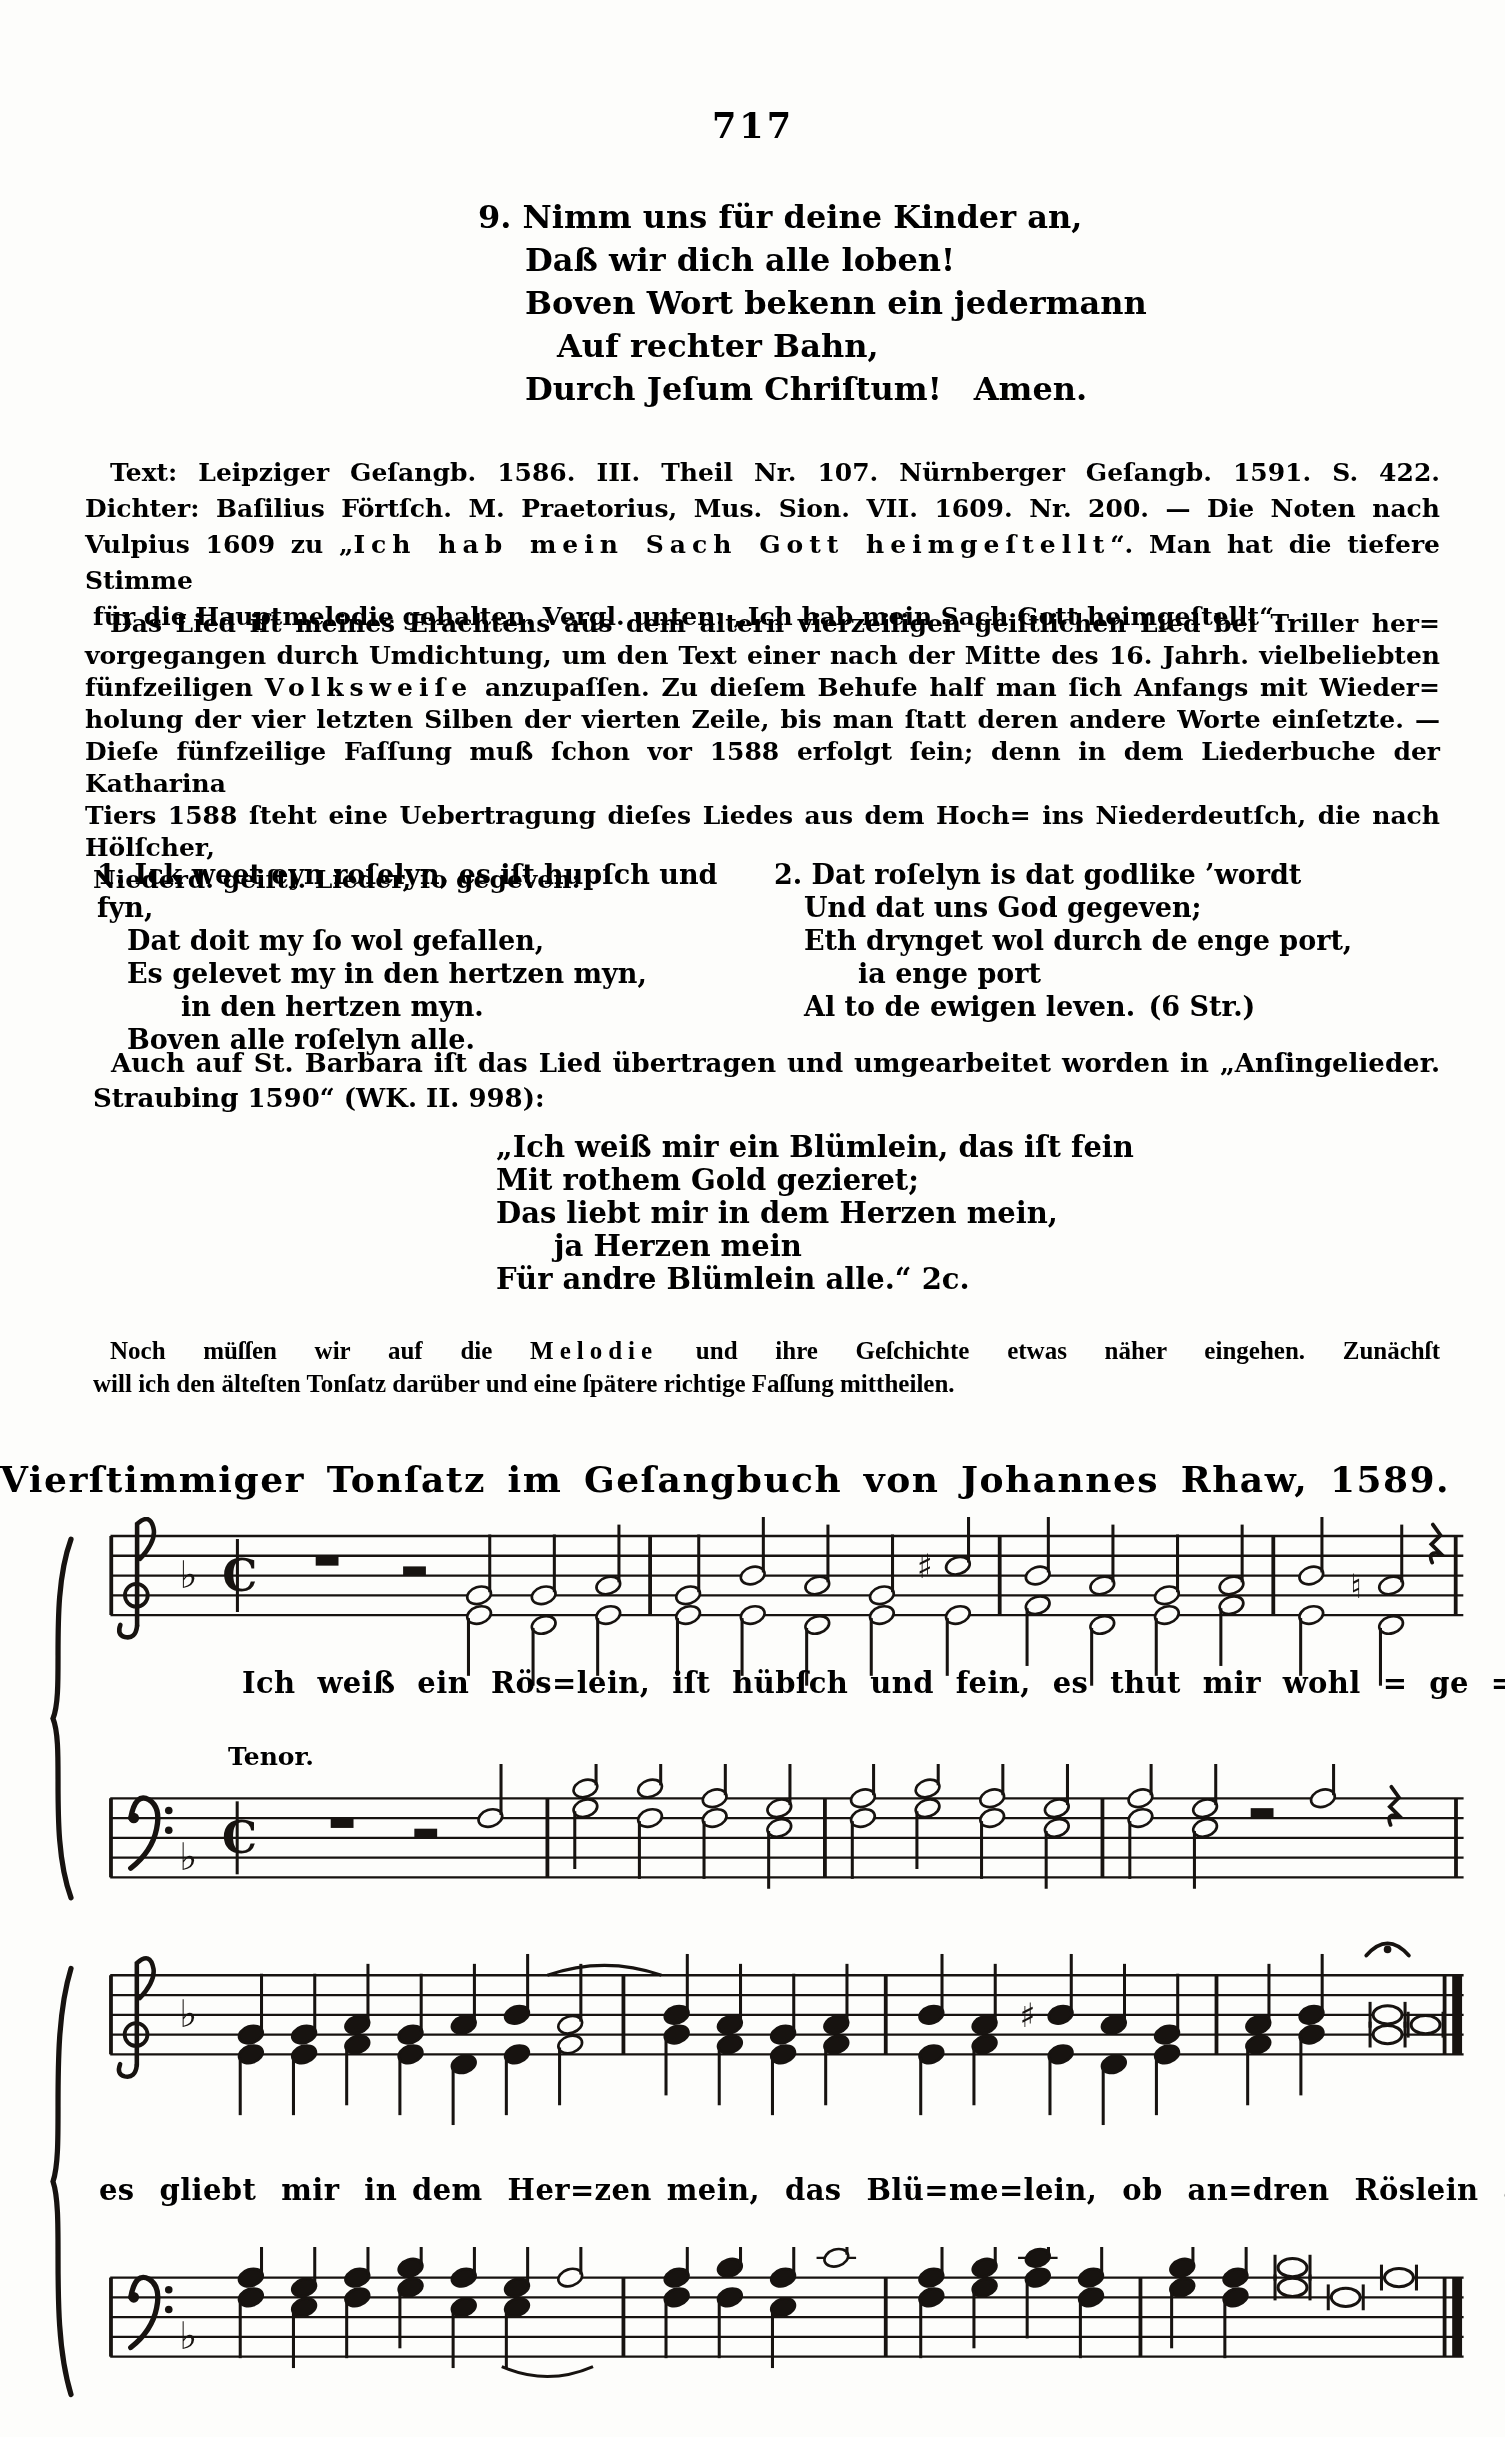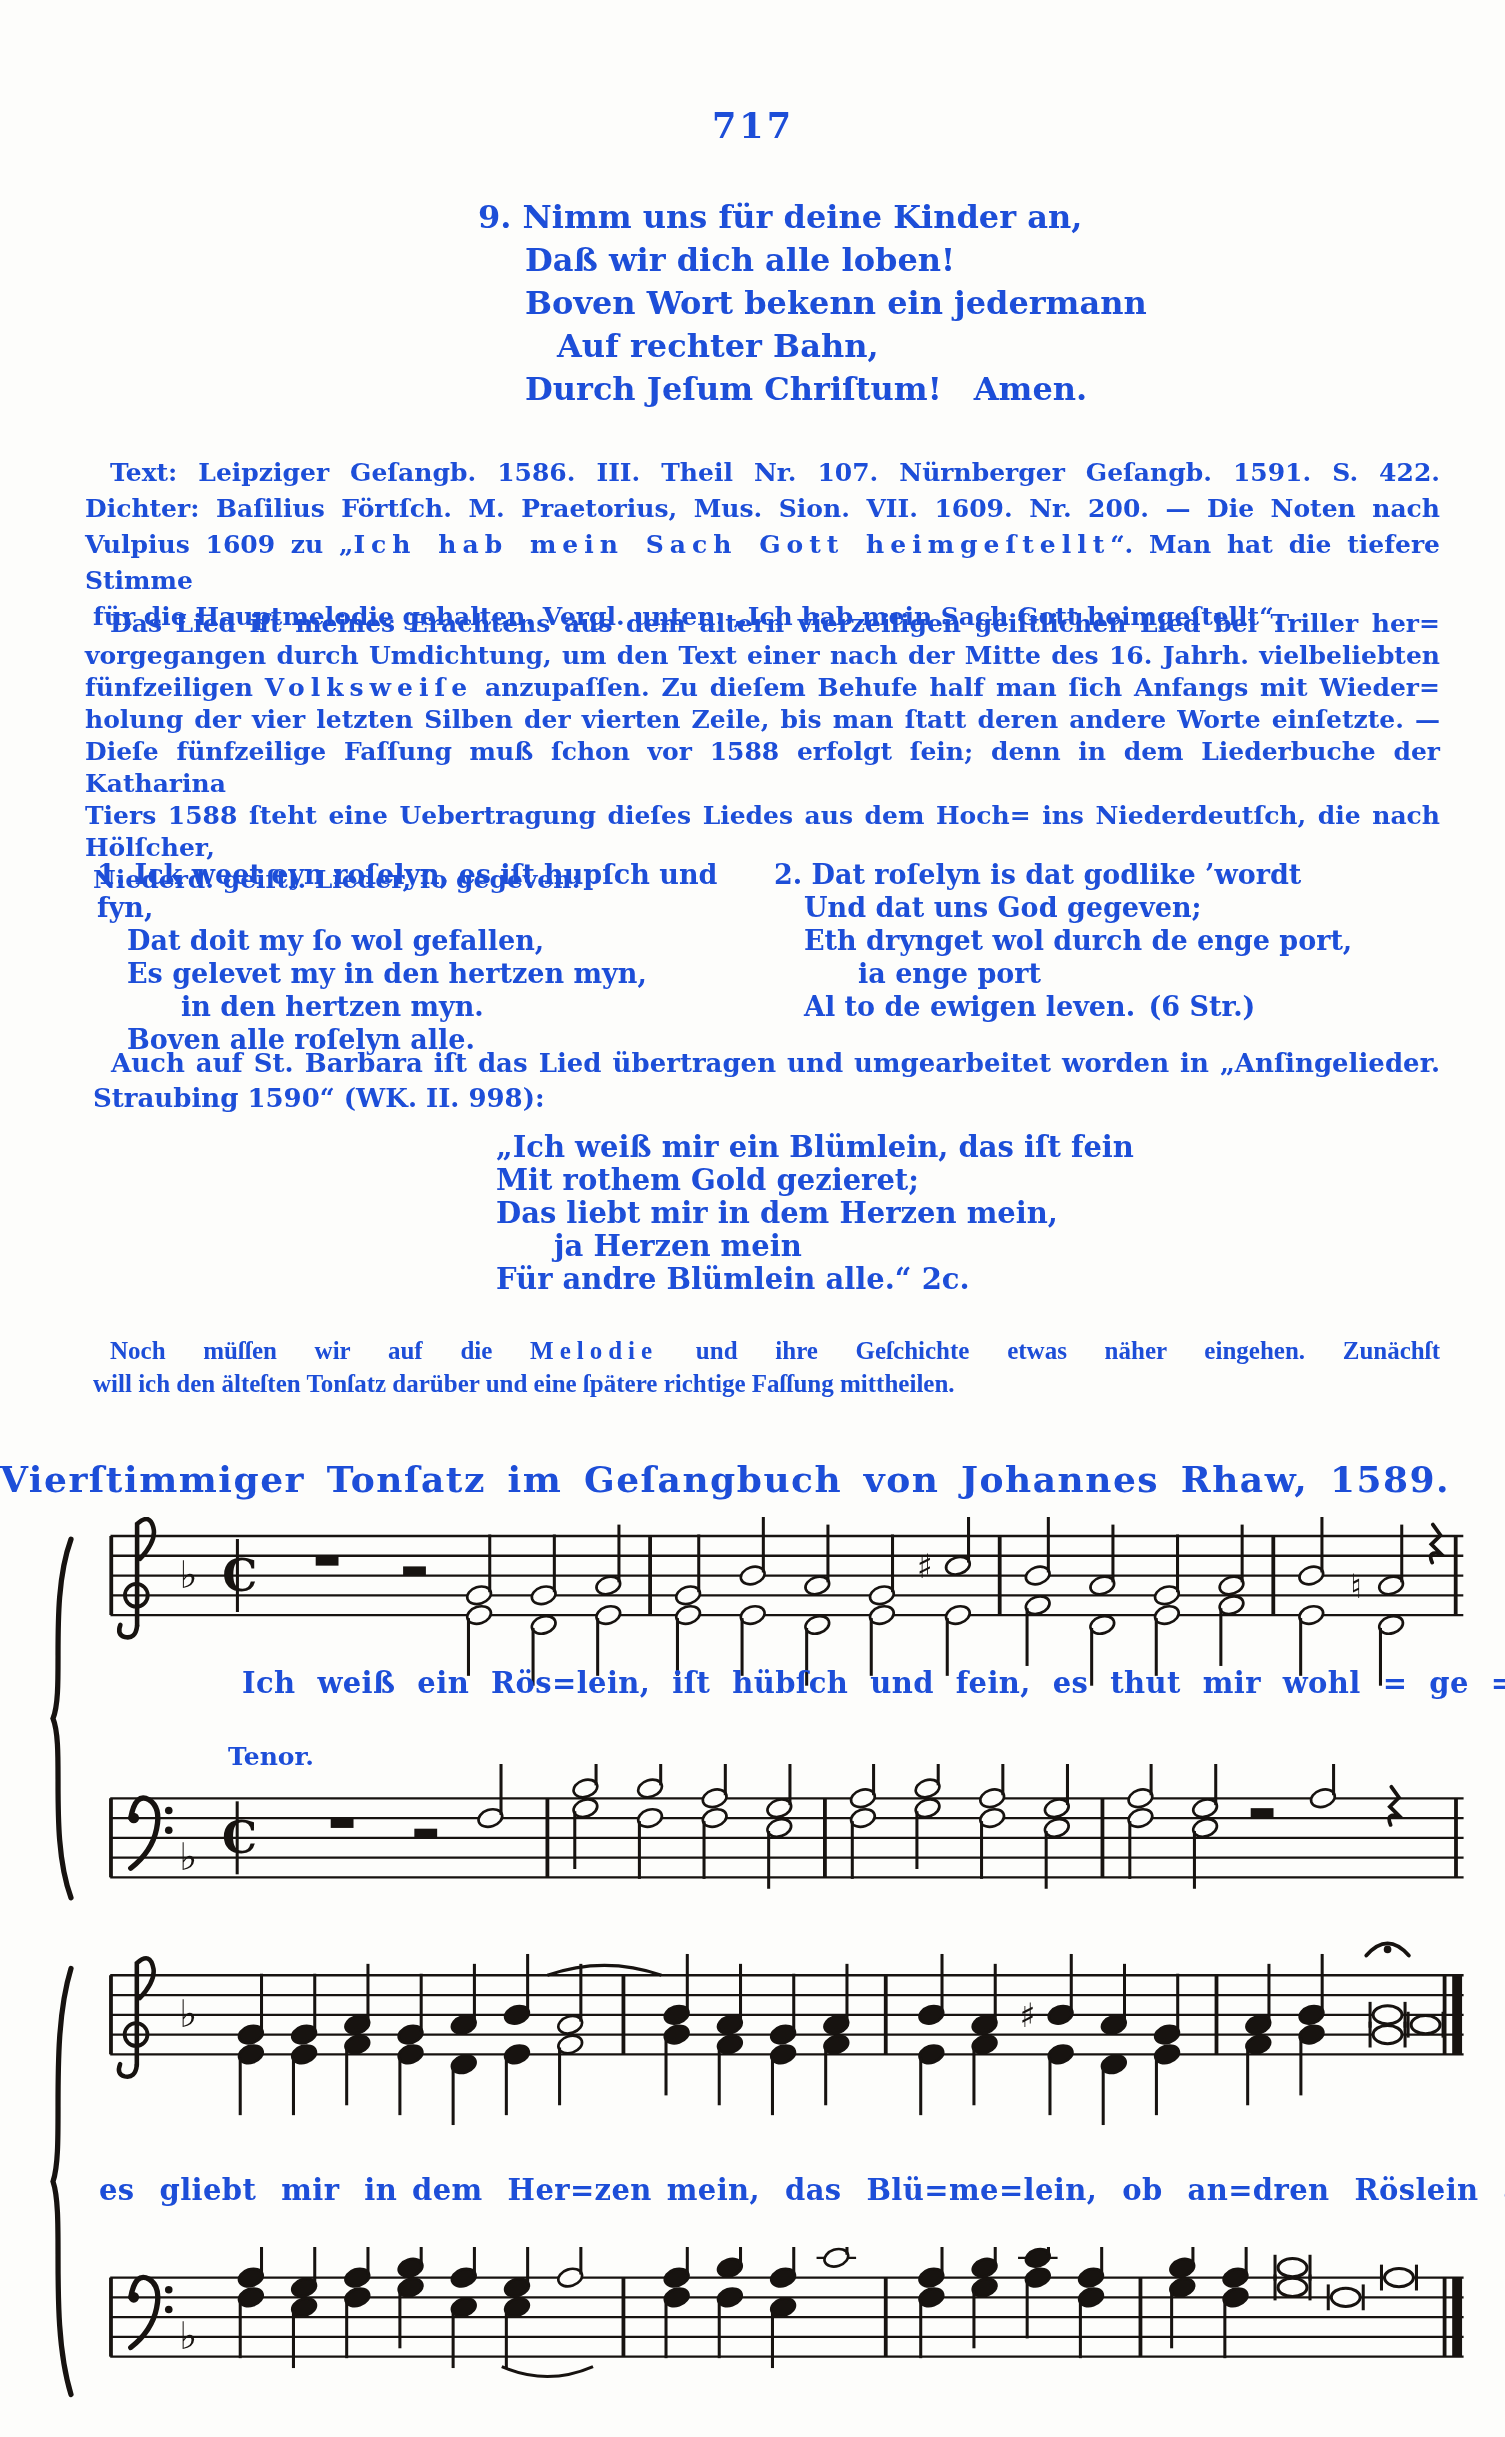--- a/index.html
+++ b/index.html
@@ -1,16 +1,16 @@
 <!DOCTYPE html>
 <html style="font-size:12px"><head>
 <meta charset="utf-8">
 <style>
   html,body{margin:0;padding:0;background:#777;}
-  .page{position:relative;width:1506px;height:2438px;background:#fdfdfb;color:#1d4ed8;
+  .page{position:relative;width:1506px;height:2438px;background:#fdfdfb;color:#000000;
         font-family:"DejaVu Serif",serif;font-weight:700;overflow:hidden;}
   .abs{position:absolute;}
   .pageno{top:105px;left:0;width:100%;text-align:center;font-size:35px;letter-spacing:3px;}
   .stanza9{top:196px;left:478px;font-size:32px;line-height:43px;}
   .stanza9 .line{padding-left:47px;}
   .stanza9 .line:first-child{padding-left:0;}
   .smallnote{top:455px;left:85px;width:1355px;font-size:25px;line-height:36px;}
   .para1{top:608px;left:85px;width:1355px;font-size:25px;line-height:32px;}
   .justify .line{text-align:justify;text-align-last:justify;}
   .justify .line.last{text-align:right;text-align-last:left;margin-left:8px;}

